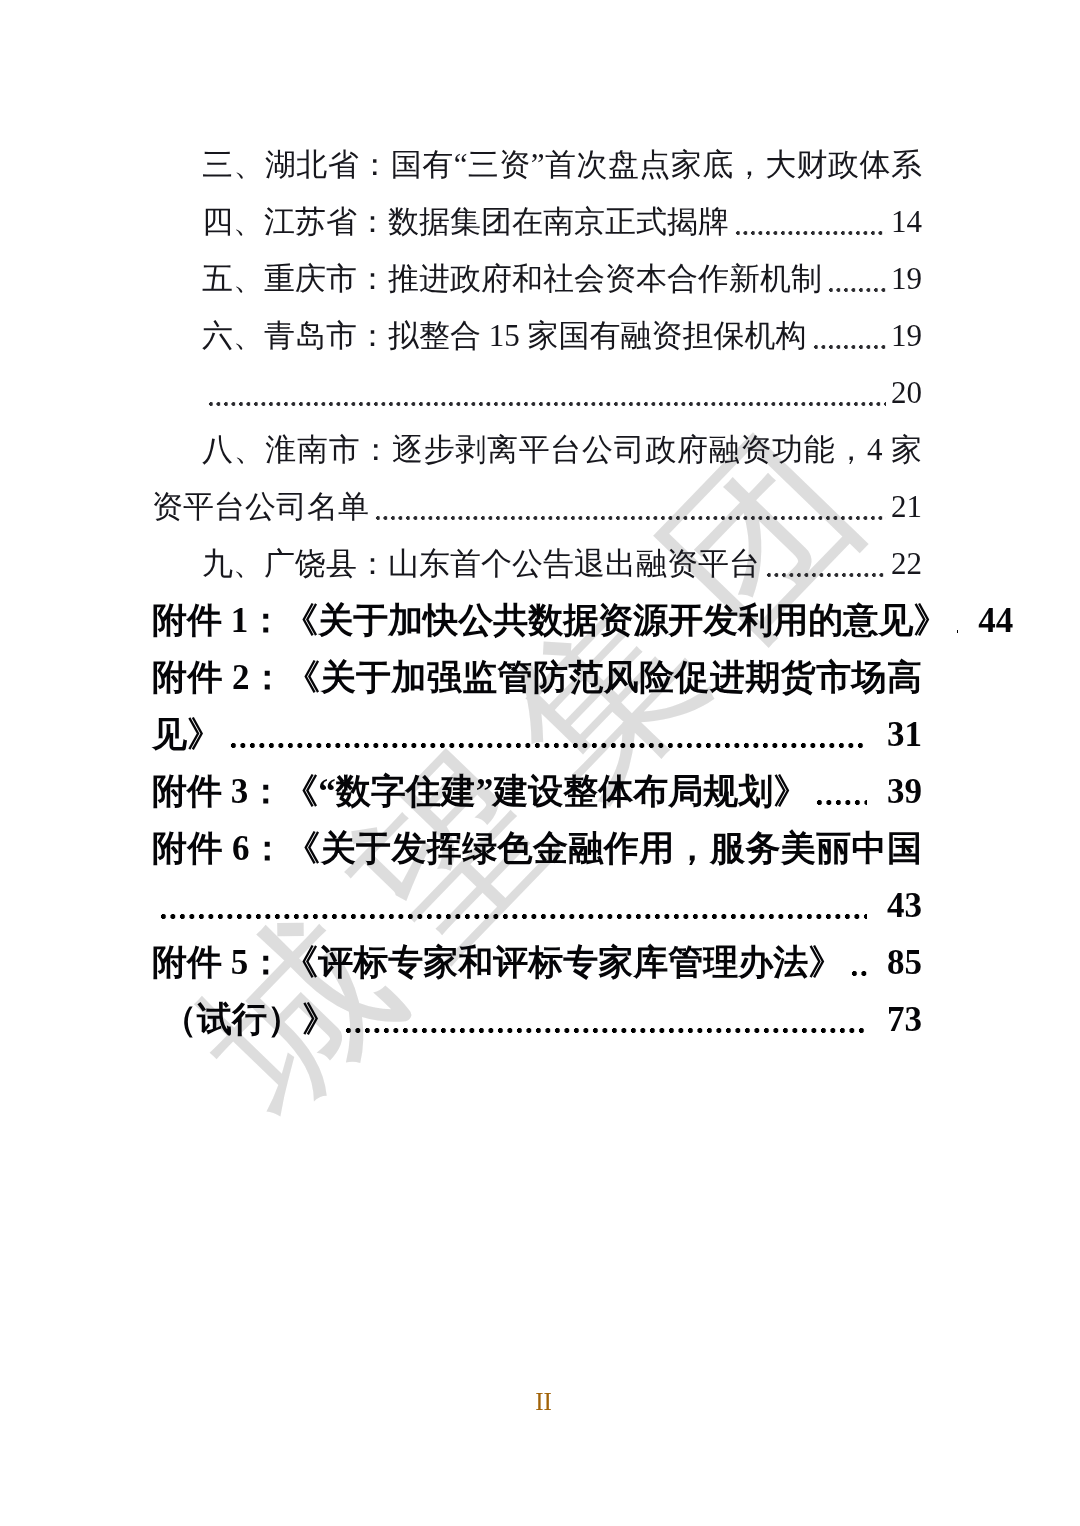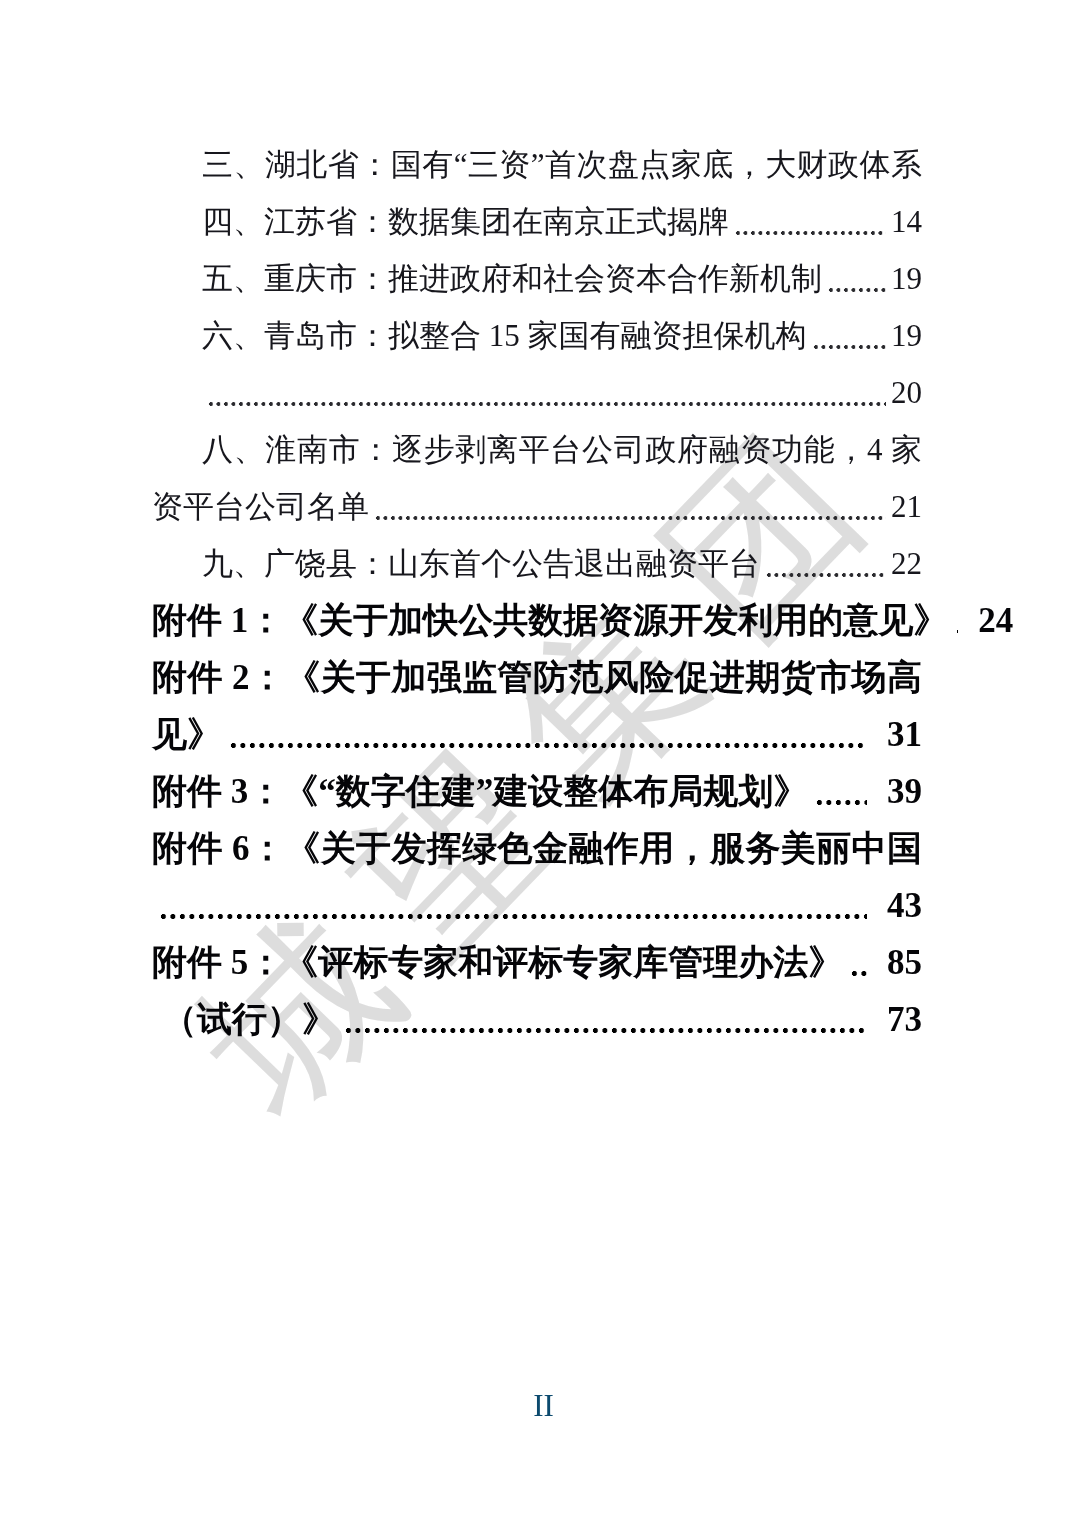--- a/index.html
+++ b/index.html
@@ -88,22 +88,22 @@
     background-image:radial-gradient(circle at 3.5px 3.5px, #000 2.4px, transparent 2.7px);
     background-size:9.5px 7px;
   }
   .pg{padding-left:2px;white-space:nowrap;}
   .b .pg{padding-left:10px;}
   .pageno{
     position:absolute;
     left:0;right:0;
     top:1388px;
     text-align:center;
-    font-size:31px;
-    color:#0c4a6e;
+    font-size:25px;
+    color:#a16207;
     z-index:1;
     margin-left:7px;
   }
 </style>
 </head>
 <body>
 
 <main class="page">
   <div class="watermark">城望集团</div>
   <section class="toc" id="toc-lines">
@@ -134,21 +134,21 @@
         <span class="pg">21</span>
       </div>
       <div class="row ind-2">
         <span class="txt">九、广饶县：山东首个公告退出融资平台</span>
         <span class="leader"></span>
         <span class="pg">22</span>
       </div>
       <div class="row b">
         <span class="txt">附件 1：《关于加快公共数据资源开发利用的意见》</span>
         <span class="leader"></span>
-        <span class="pg">24</span>
+        <span class="pg">44</span>
       </div>
       <div class="row b j">附件 2：《关于加强监管防范风险促进期货市场高质量发展的意</div>
       <div class="row b">
         <span class="txt">见》</span>
         <span class="leader"></span>
         <span class="pg">31</span>
       </div>
       <div class="row b">
         <span class="txt">附件 3：《“数字住建”建设整体布局规划》</span>
         <span class="leader"></span>

